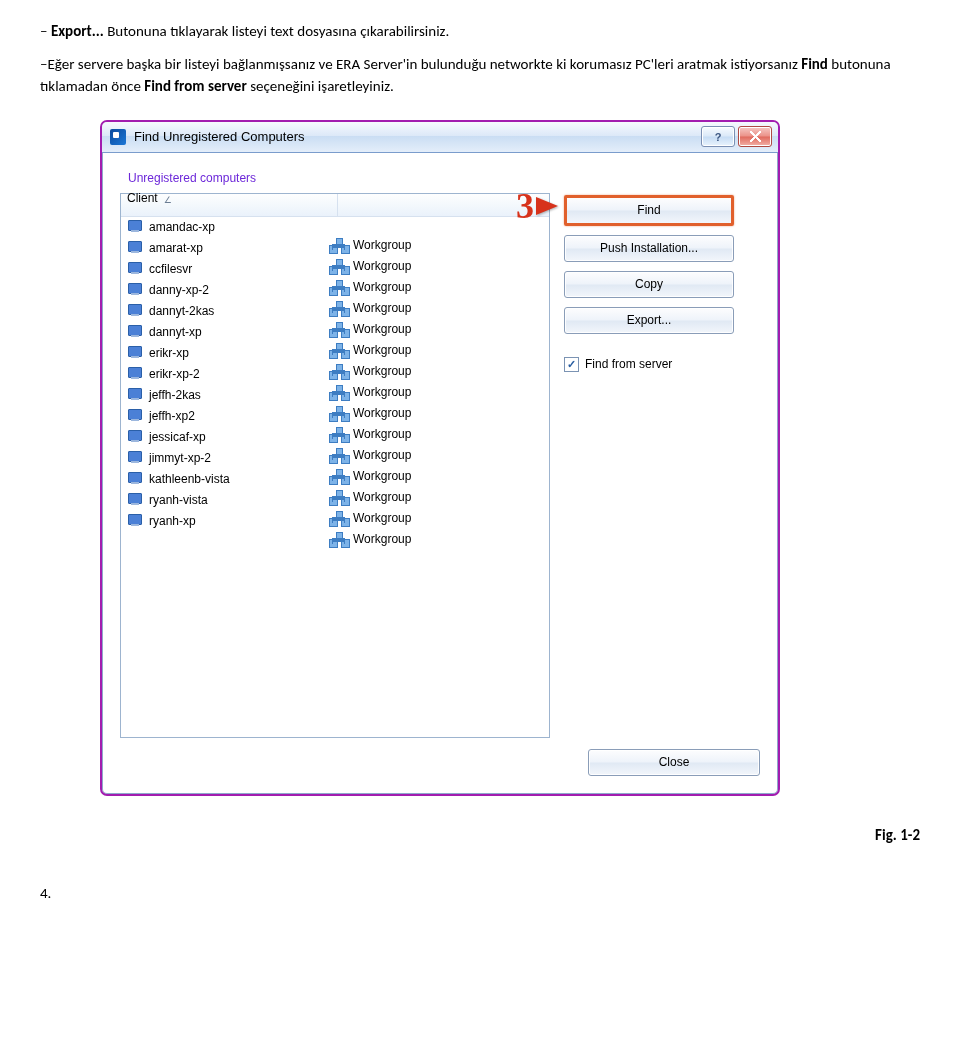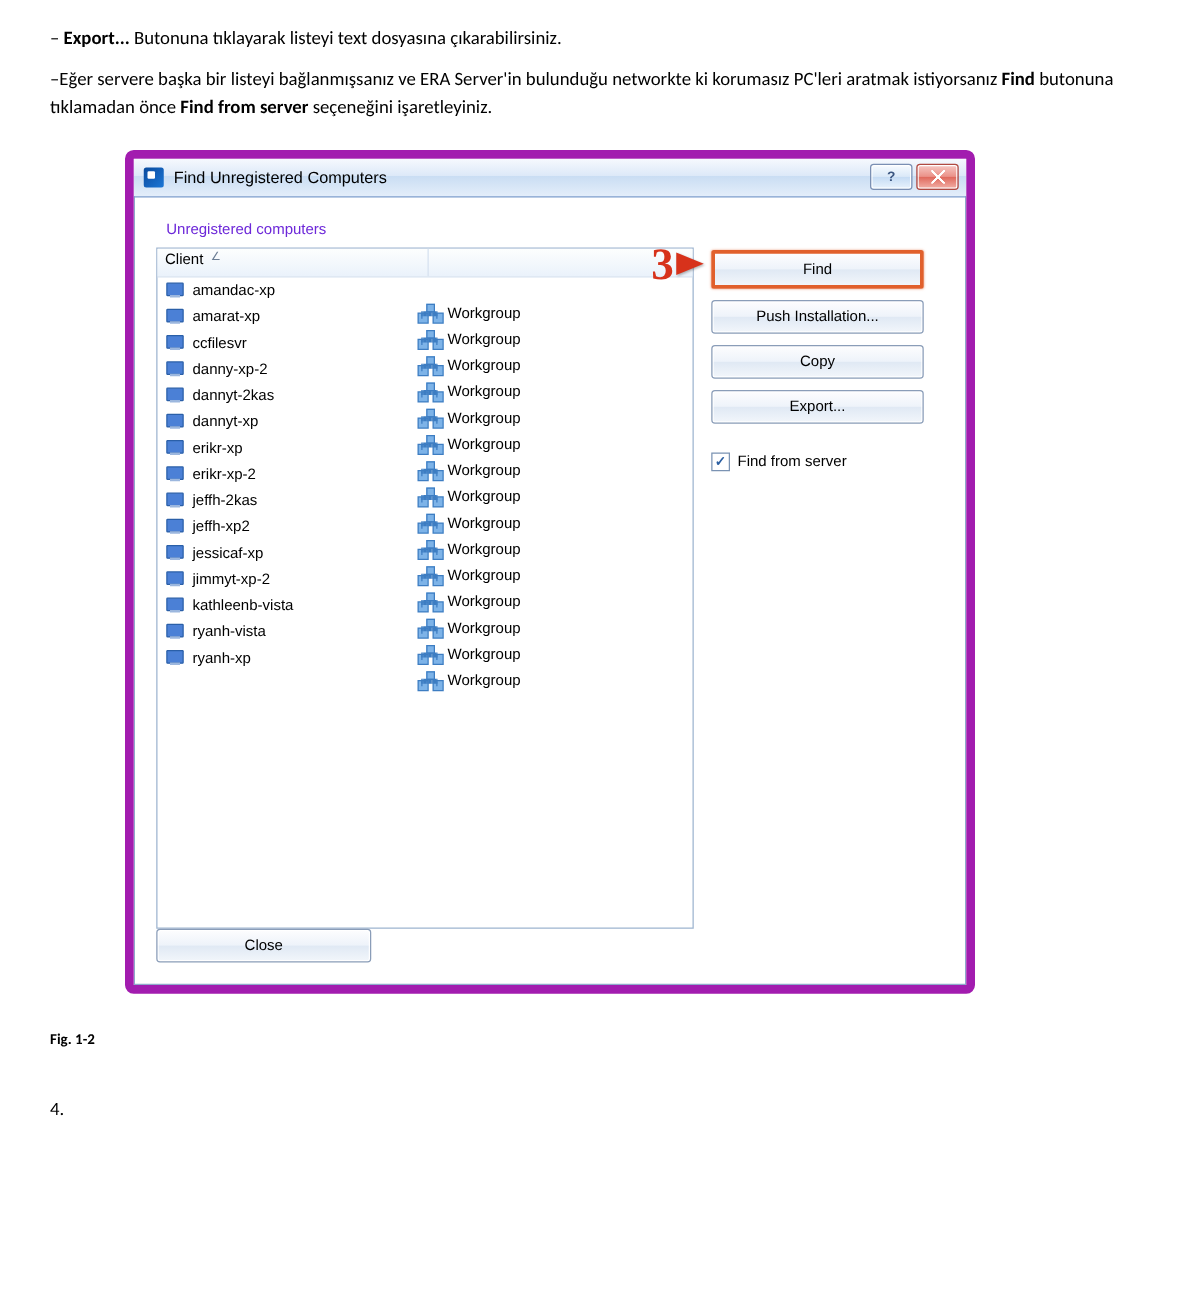--- a/index.html
+++ b/index.html
@@ -11,40 +11,40 @@
     background: #fff;
     width: 880px;
   }
   .doc-text {
     line-height: 1.5;
     margin-bottom: 10px;
   }
   .dash { font-weight: normal; }
   .bold { font-weight: bold; }
   .fig-label {
-    text-align: left;
+    text-align: right;
     font-weight: bold;
     margin: 30px 0 40px 0;
-    font-size: 12px;
+    font-size: 15px;
   }
   .step4 {
     display: flex;
     gap: 18px;
     margin-top: 10px;
   }
   .step4 .num { flex-shrink: 0; }
   .step4 .body { }
 
   
   .dialog-wrap {
     margin: 22px 0 10px 60px;
     width: 680px;
   }
   .dialog {
-    border: 7px solid #a21caf;
+    border: 2px solid #a21caf;
     border-radius: 7px;
     background: #fff;
     box-shadow: 0 0 0 1px #8ea9cb inset;
     overflow: hidden;
     font-family: "Segoe UI", Tahoma, sans-serif;
   }
   .titlebar {
     background: linear-gradient(#f6f9fe 0%, #dde9f8 45%, #c9ddf3 46%, #e4eefa 100%);
     border-bottom: 1px solid #7a9ccc;
     height: 30px;
@@ -124,42 +124,42 @@
   }
   .list-header {
     display:flex;
     height: 22px;
     border-bottom: 1px solid #d6e1ef;
     background: linear-gradient(#fdfefe,#eaf2fb);
     font-size:12px;
     color:#000;
   }
   .list-header .col {
-    padding: 1px 6px;
+    padding: 11px 6px;
     border-right: 1px solid #d6e1ef;
-    display:flex; align-items:flex-start; gap:6px;
+    display:flex; align-items:flex-end; gap:6px;
   }
   .col.c1 { width: 204px; }
   .col.c2 { flex:1; }
   .sort-asc {
     font-size:9px; color:#6b7d94;
   }
   .list-rows {
     flex:1;
     overflow:hidden;
   }
   .row {
     display:flex;
     height:21px;
     align-items:center;
     font-size:12px;
     color:#000;
   }
   .row .cell {
-    display:flex; align-items:center; gap:6px;
+    display:flex; align-items:flex-start; gap:6px;
     padding: 0 6px;
   }
   .row .cell.c1 { width:204px; box-sizing:border-box;}
   .row .cell.c2 { flex:1;margin-top:36px; }
   .ico-pc {
     width:16px; height:12px;
     position:relative;
     flex-shrink:0;
   }
   .ico-pc::before{
@@ -252,22 +252,22 @@
   .callout-3 .arrow {
     width: 0; height:0;
     border-top: 9px solid transparent;
     border-bottom: 9px solid transparent;
     border-left: 22px solid #d7321b;
     margin-left: 2px;
     filter: drop-shadow(1px 1px 1px rgba(0,0,0,0.3));
   }
 
   .close-row {
-    display:flex; justify-content:flex-start;
-    margin-top: 0;
+    display:flex; justify-content:flex-end;
+    margin-top: 11px;
   }
 </style>
 </head>
 <body>
 
 <div class="doc-text">
   <span class="dash">– </span><span class="bold">Export...</span><span> Butonuna tıklayarak listeyi text dosyasına çıkarabilirsiniz.</span>
 </div>
 <div class="doc-text">
   <span>–Eğer servere başka bir listeyi bağlanmışsanız ve ERA Server'in bulunduğu networkte ki korumasız PC'leri aratmak istiyorsanız </span><span class="bold">Find</span><span> butonuna tıklamadan önce </span><span class="bold">Find from server</span><span> seçeneğini işaretleyiniz.</span>

